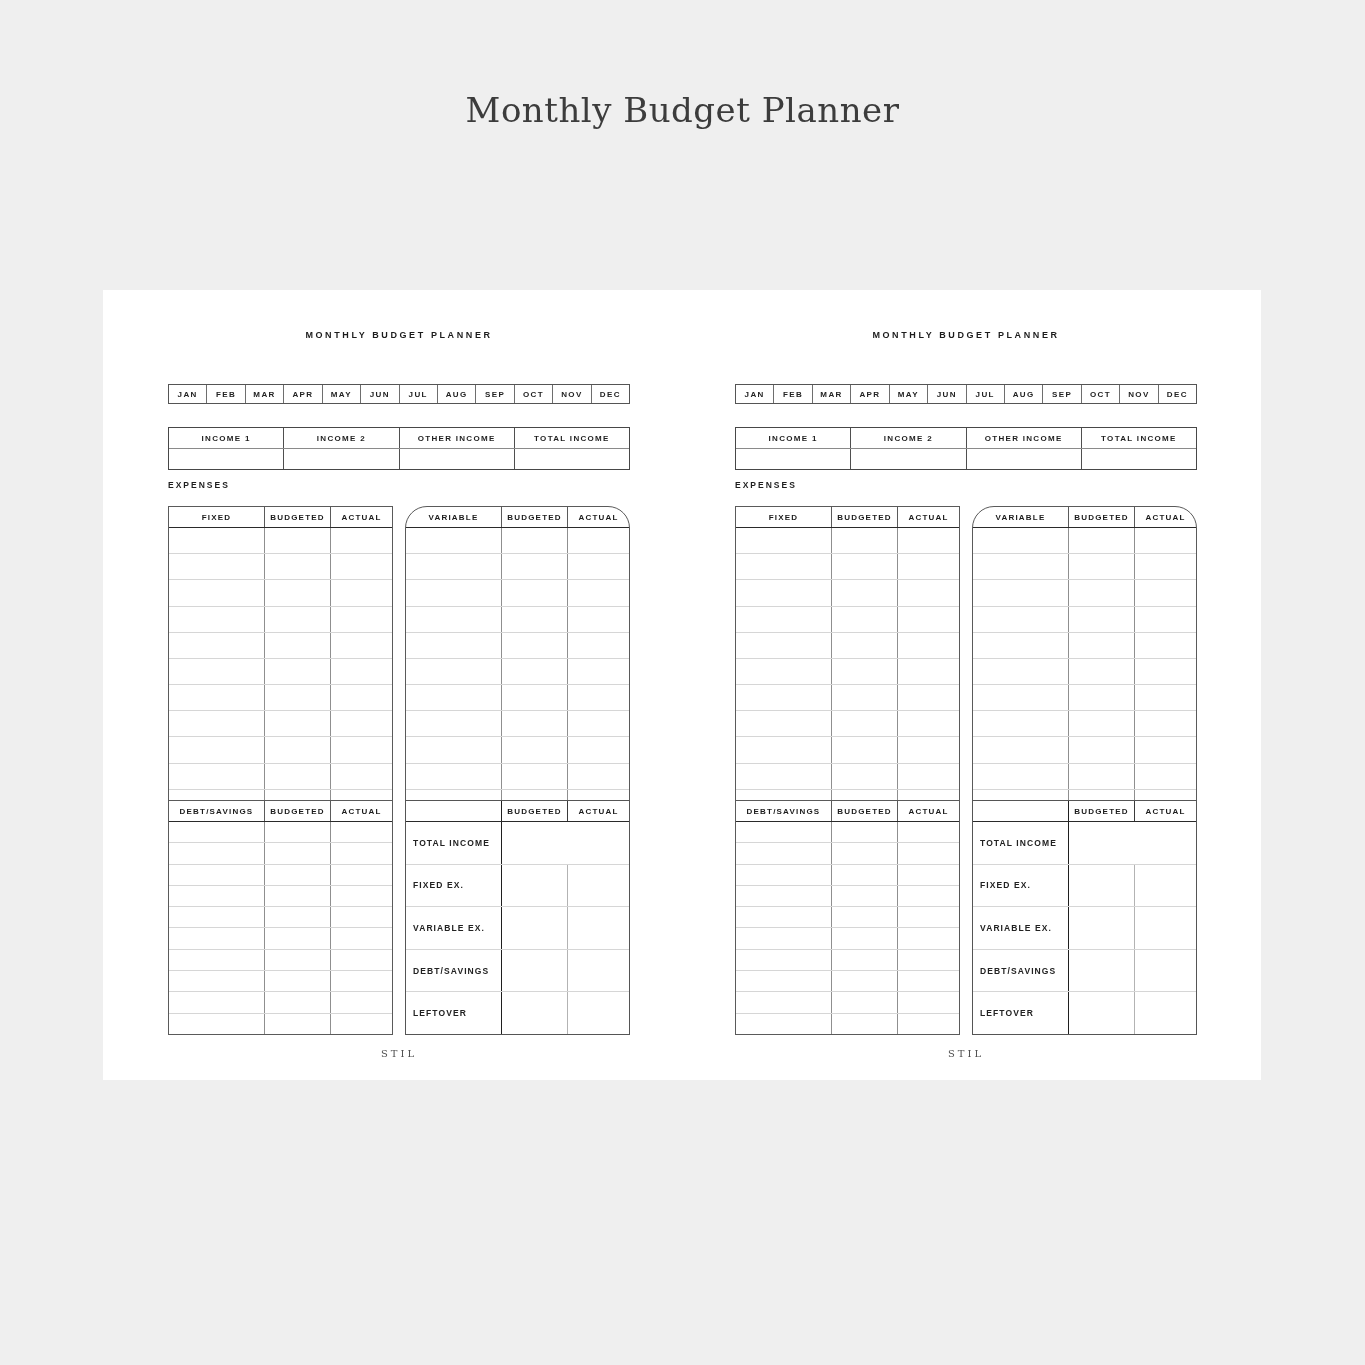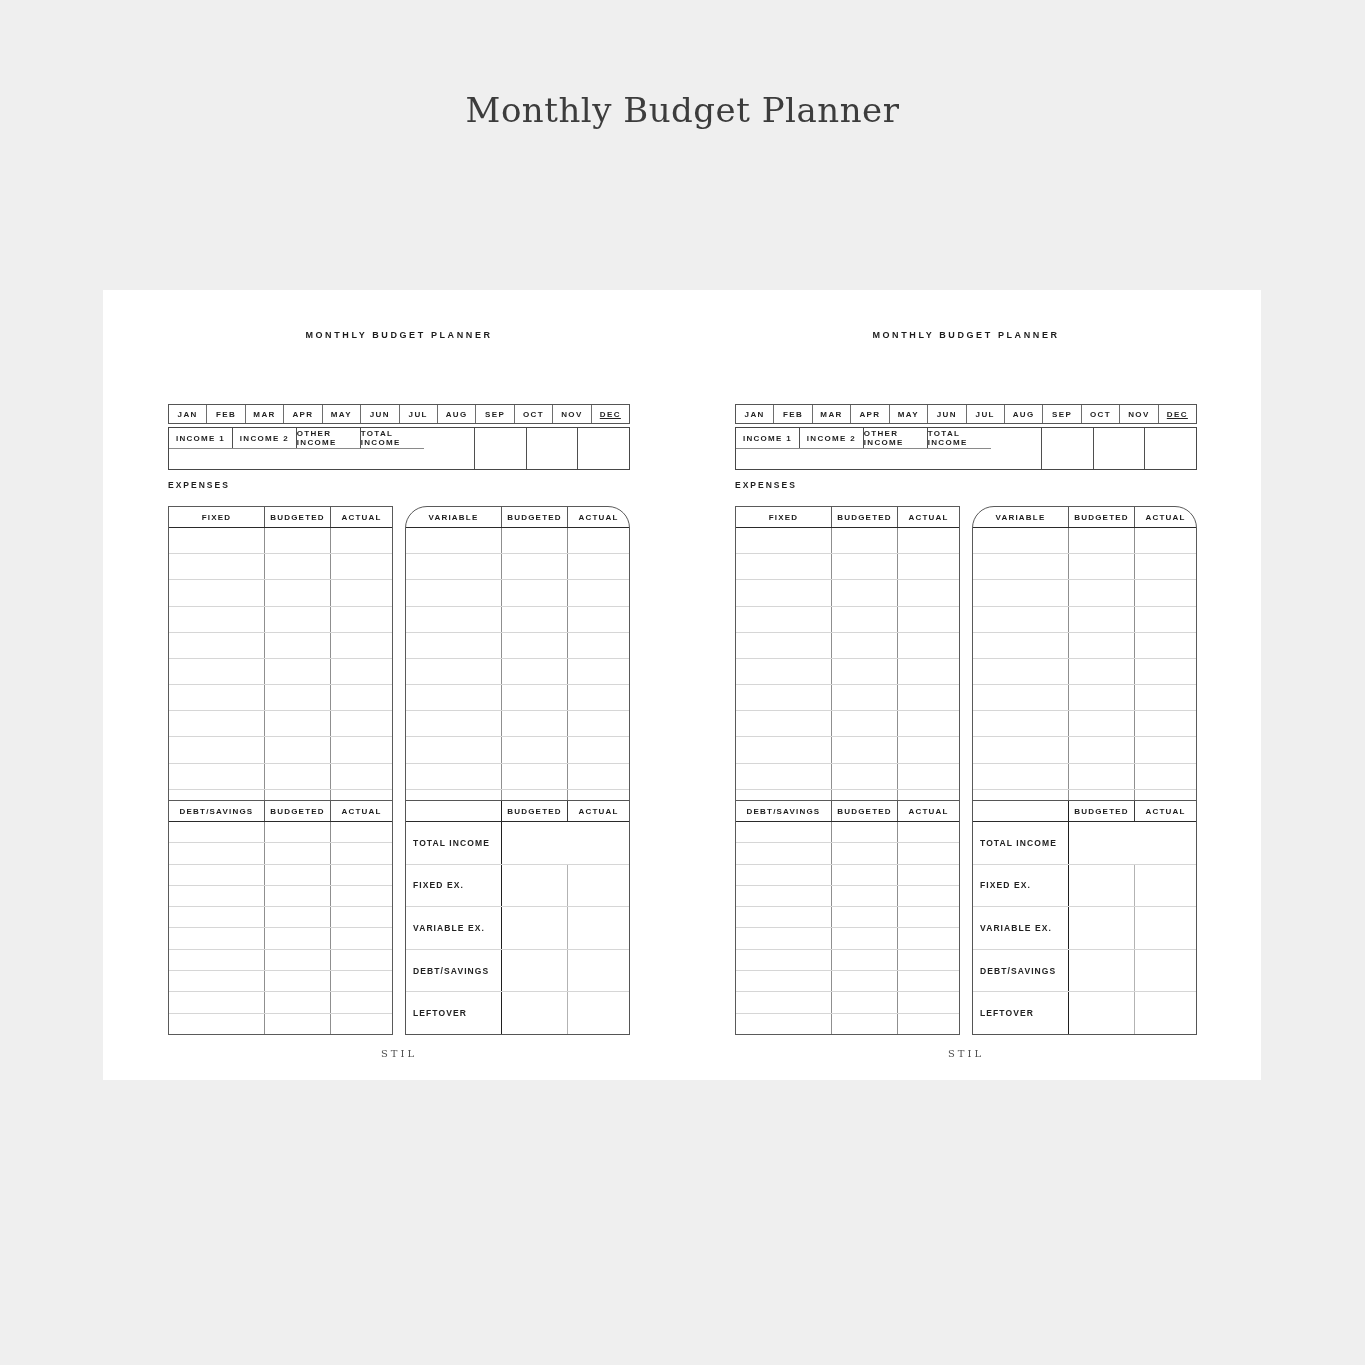--- a/index.html
+++ b/index.html
@@ -25,34 +25,34 @@
   .page.p2{left:632px;}
 
   .page-heading{
     position:absolute;top:0;left:0;width:100%;text-align:center;
     font-size:9px;font-weight:700;letter-spacing:2.6px;color:#1c1c1c;
   }
 
   
   .months{
     position:absolute;top:54px;left:0;width:462px;height:20px;
-    border:1px solid #555;box-sizing:border-box;display:flex;margin-top:20px;
+    border:1px solid #555;box-sizing:border-box;display:flex;
   }
   .mcell{
     flex:1;display:flex;align-items:center;justify-content:center;
     border-right:1px solid #6e6e6e;box-sizing:border-box;
     font-size:8px;font-weight:700;letter-spacing:1.4px;color:#222;
   }
-  .mcell:last-child{border-right:none;text-decoration:underline;}
+  .mcell:last-child{border-right:none;}
 
   
   .income{
     position:absolute;top:97px;left:0;width:462px;height:43px;
     border:1px solid #474747;box-sizing:border-box;
-    display:flex;flex-direction:row;
+    display:flex;flex-direction:column;
   }
   .income .hrow{height:20px;display:flex;border-bottom:1px solid #8a8a8a;}
   .income .brow{flex:1;display:flex;}
   .icell{
     flex:1;display:flex;align-items:center;justify-content:center;
     border-right:1px solid #4f4f4f;box-sizing:border-box;
     font-size:8px;font-weight:700;letter-spacing:1.3px;color:#1e1e1e;
   }
   .icell:last-child{border-right:none;}
 

